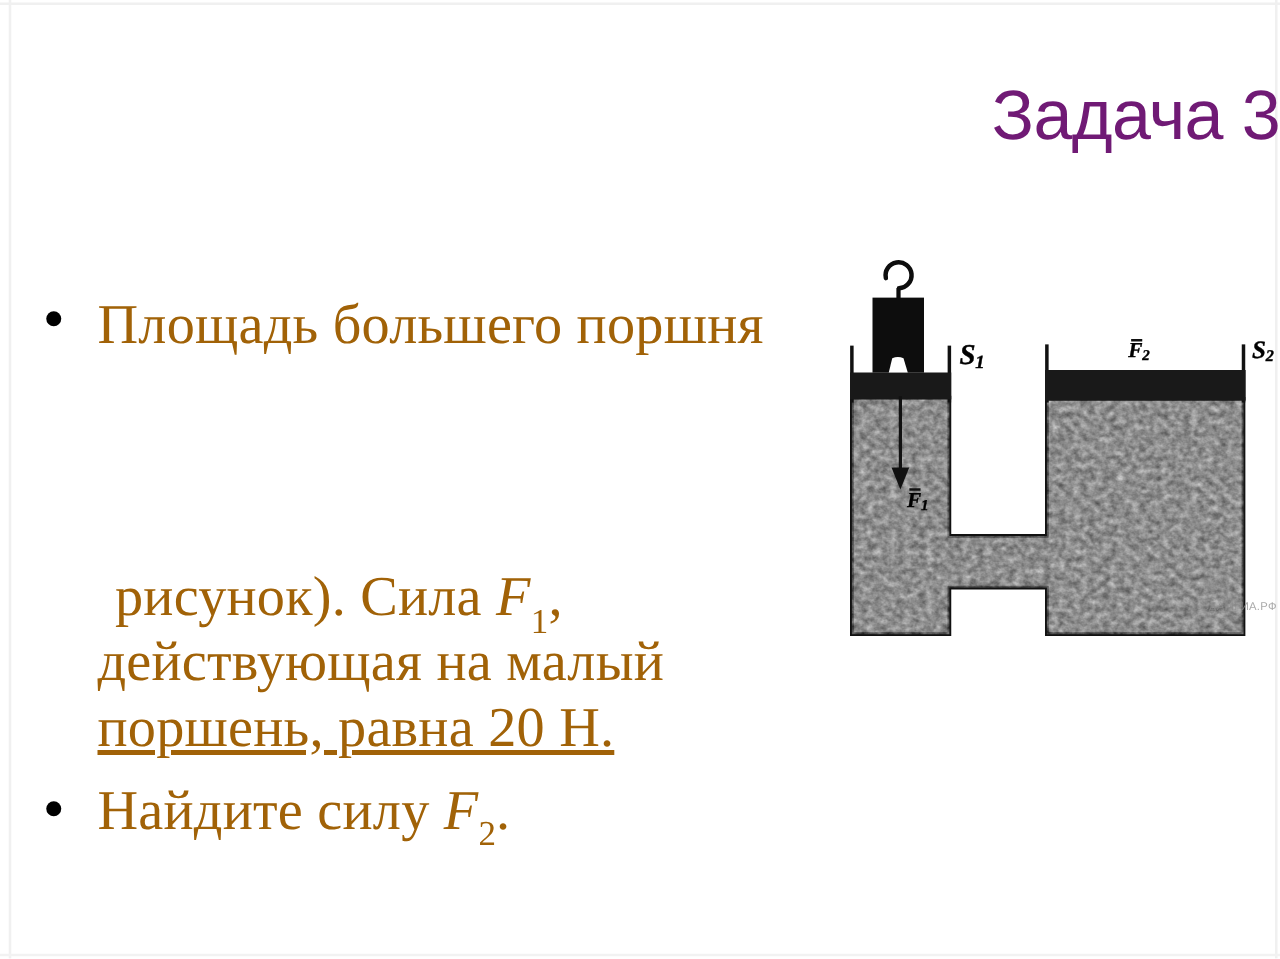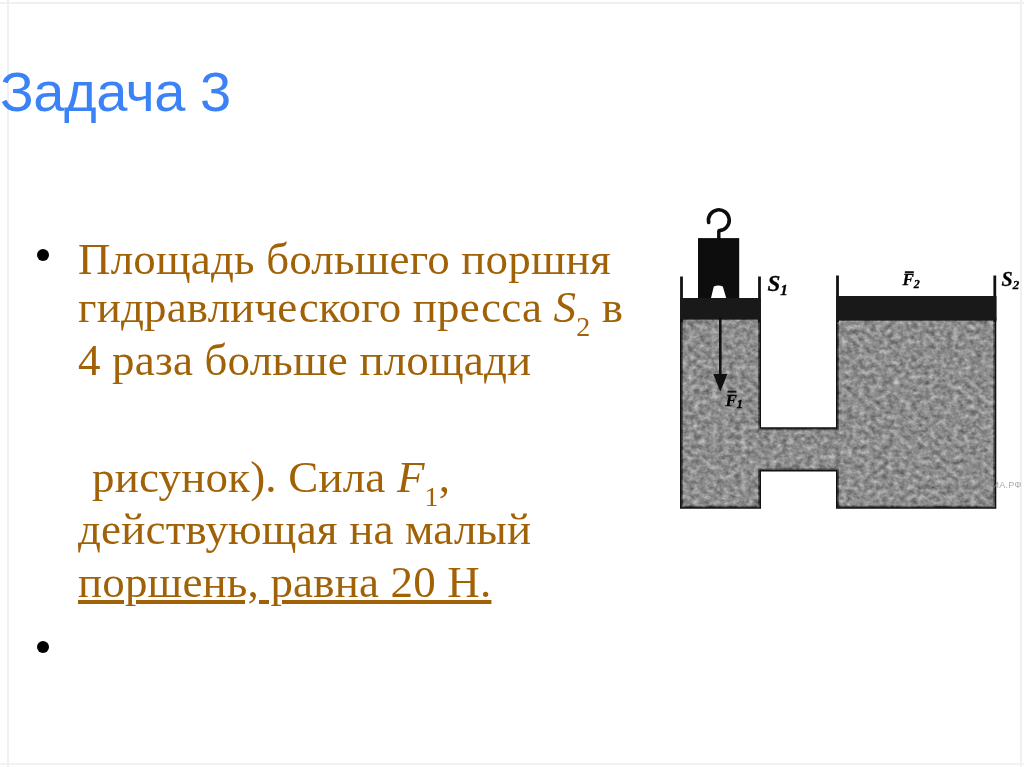--- a/index.html
+++ b/index.html
@@ -16,41 +16,40 @@
 <div id="slide">
 
   <div style="position:absolute;left:0;top:2px;width:1024px;height:2px;background:#f0f0f0;"></div>
 
   <div style="position:absolute;left:7px;top:0;width:2px;height:767px;background:#f0f0f0;"></div>
 
   <div style="position:absolute;left:1020px;top:0;width:2px;height:767px;background:#f0f0f0;"></div>
 
   <div style="position:absolute;left:0;top:763px;width:1024px;height:2px;background:#f2f2f2;"></div>
 
-  <div style="position:absolute;left:0;top:63.6px;width:1024px;text-align:left;
+  <div style="position:absolute;left:0;top:63.6px;width:1024px;text-align:right;
               font-family:'Liberation Sans',sans-serif;font-size:56px;line-height:56px;
-              letter-spacing:-0.5px;color:#3b82f6;">Задача 3</div>
+              letter-spacing:-0.5px;color:#701a75;">Задача 3</div>
 
   <div class="bullet" style="left:36.5px;top:249px;"></div>
 
   <div class="bodyline" style="left:78px;top:236.9px;">Площадь большего поршня</div>
 
-  <div class="bodyline" style="left:78px;top:285.3px;">гидравлического пресса <i>S</i><span class="sub">2</span> в</div>
 
-  <div class="bodyline" style="left:78px;top:338.1px;">4 раза больше площади</div>
 
 
   <div class="bodyline" style="left:78px;top:455.2px;margin-left:14px;">рисунок). Сила <i>F</i><span class="sub">1</span>,</div>
 
   <div class="bodyline" style="left:78px;top:507.4px;">действующая на малый</div>
 
   <div class="bodyline" style="left:78px;top:559.6px;text-decoration:underline;">поршень, равна 20 Н.</div>
 
   <div class="bullet" style="left:37.2px;top:641px;"></div>
 
+  <div class="bodyline" style="left:78px;top:625.7px;">Найдите силу <i>F</i><span class="sub">2</span>.</div>
 
   <svg style="position:absolute;left:0;top:0;" width="1024" height="767" viewBox="0 0 1024 767">
     <defs>
       <filter id="grain" x="-2%" y="-2%" width="104%" height="104%" color-interpolation-filters="sRGB">
         <feTurbulence type="fractalNoise" baseFrequency="0.17 0.2" numOctaves="3" seed="17"></feTurbulence>
         <feColorMatrix type="saturate" values="0"></feColorMatrix>
         <feComponentTransfer>
             <feFuncR type="linear" slope="1.25" intercept="-0.1"></feFuncR>
             <feFuncG type="linear" slope="1.25" intercept="-0.1"></feFuncG>
             <feFuncB type="linear" slope="1.25" intercept="-0.1"></feFuncB>

